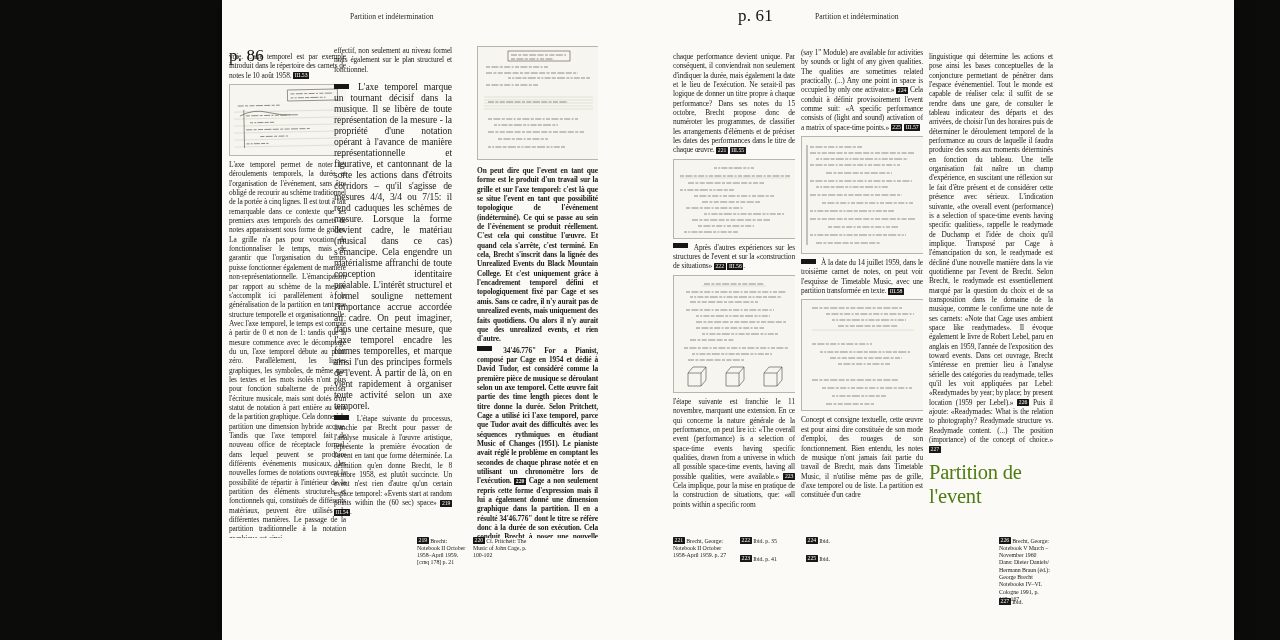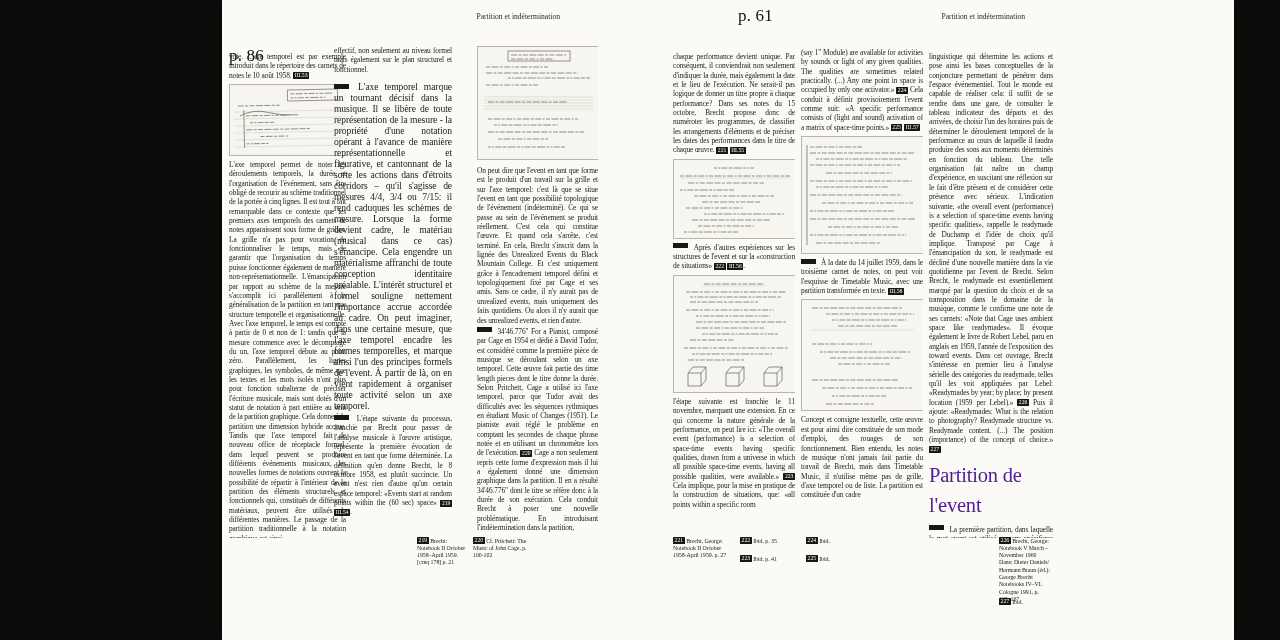--- a/index.html
+++ b/index.html
@@ -1,31 +1,31 @@
 <!DOCTYPE html>
 <html lang="fr"><head>
 <meta charset="utf-8">
 <style>
   html,body{margin:0;padding:0;background:#0c0c0b;}
   .canvas{position:relative;width:1280px;height:640px;overflow:hidden;
           font-family:"Liberation Serif","DejaVu Serif",serif;color:#1d1c1a;}
   .paper{position:absolute;left:222px;top:0;width:1012px;height:640px;
          background:#fbfaf6;box-shadow:0 0 14px rgba(0,0,0,.5);}
   .pnum{position:absolute;font-size:17px;letter-spacing:.2px;color:#161514;}
-  .rhead{position:absolute;font-size:7.6px;text-align:right;color:#2a2927;}
+  .rhead{position:absolute;font-size:7.6px;text-align:left;color:#2a2927;}
   .col{position:absolute;overflow:hidden;text-align:justify;}
   .col p{margin:0 0 2px 0;}
   .small{font-size:7.4px;line-height:9.35px;letter-spacing:-0.12px;}
   .large{font-size:9.6px;line-height:11px;letter-spacing:-0.1px;}
   .fn{position:absolute;font-size:5.9px;line-height:7.3px;letter-spacing:-0.05px;color:#23221f;}
   .ref{display:inline-block;background:#171716;color:#fff;font-size:5.7px;line-height:7.2px;
        padding:0 1.6px;border-radius:.5px;vertical-align:.6px;letter-spacing:0;white-space:nowrap;}
   .bar{display:inline-block;width:15px;height:5px;background:#171716;margin-right:3px;vertical-align:1.5px;}
-  .h2{font-size:20.5px;line-height:30px;letter-spacing:-0.2px;margin:6px 0 5px 0 !important;
-      text-align:left;color:#4c1d95;}
+  .h2{font-size:20.5px;line-height:24px;letter-spacing:-0.2px;margin:6px 0 5px 0 !important;
+      text-align:left;color:#4d7c0f;}
   .fig{display:block;background:#f6f5ef;border:1px solid #b8b6ab;margin:4px 0;}
   .rl{stroke:#d3d1c6;stroke-width:.6;}
   .bx{stroke:#6b6960;stroke-width:.7;fill:none;}
   .hw{stroke:#56544d;stroke-width:.65;fill:none;}
   .d1{stroke-dasharray:4 1.4 7 1.4 3 1.4 6 1.4 2 1.4;}
   .d2{stroke-dasharray:6 1.4 3 1.4 5 1.4 7 1.4;}
   .d3{stroke-dasharray:3 1.2 2 1.2 6 1.2 4 1.2 8 1.4;}
 </style>
 </head>
 <body>
@@ -61,21 +61,21 @@
       </svg>
       <p>L'axe temporel permet de noter les déroulements temporels, la durée et l'organisation de l'événement, sans être obligé de recourir au schème traditionnel de la portée à cinq lignes. Il est tout à fait remarquable dans ce contexte que les premiers axes temporels des carnets de notes apparaissent sous forme de grilles. La grille n'a pas pour vocation de fonctionnaliser le temps, mais de garantir que l'organisation du temps puisse fonctionner également de manière non-représentationnelle. L'émancipation par rapport au schème de la mesure s'accomplit ici parallèlement à la généralisation de la partition en tant que structure temporelle et organisationnelle. Avec l'axe temporel, le temps est compté à partir de 0 et non de 1: tandis que la mesure commence avec le décomptage du un, l'axe temporel débute au point zéro. Parallèlement, les lignes graphiques, les symboles, de même que les textes et les mots isolés n'ont plus pour fonction subalterne de préciser l'écriture musicale, mais sont dotés d'un statut de notation à part entière au sein de la partition graphique. Cela donne à la partition une dimension hybride accrue. Tandis que l'axe temporel fait de nouveau office de réceptacle formel, dans lequel peuvent se produire différents événements musicaux, les nouvelles formes de notations ouvrent la possibilité de répartir à l'intérieur de la partition des éléments structurels et fonctionnels qui, constitués de différents matériaux, peuvent être utilisés de différentes manières. Le passage de la partition traditionnelle à la notation graphique est ainsi</p>
     </div>
 
     <div class="col" style="left:112px;top:46px;width:118px;height:485px;">
       <p class="small">effectif, non seulement au niveau formel mais également sur le plan structurel et fonctionnel.</p>
       <p class="large" style="margin-top:7px;"><span class="bar"></span> L'axe temporel marque un tournant décisif dans la musique. Il se libère de toute représentation de la mesure - la propriété d'une notation opérant à l'avance de manière représentationnelle et figurative, et cantonnant de la sorte les actions dans d'étroits corridors – qu'il s'agisse de mesures 4/4, 3/4 ou 7/15: il rend caduques les schèmes de mesure. Lorsque la forme devient cadre, le matériau (musical dans ce cas) s'émancipe. Cela engendre un matérialisme affranchi de toute conception identitaire préalable. L'intérêt structurel et formel souligne nettement l'importance accrue accordée au cadre. On peut imaginer, dans une certaine mesure, que l'axe temporel encadre les formes temporelles, et marque ainsi l'un des principes formels de l'event. À partir de là, on en vient rapidement à organiser toute activité selon un axe temporel.</p>
       <p class="small" style="margin-top:3px;"><span class="bar"></span> L'étape suivante du processus, franchie par Brecht pour passer de l'analyse musicale à l'œuvre artistique, représente la première évocation de l'event en tant que forme déterminée. La définition qu'en donne Brecht, le 8 octobre 1958, est plutôt succincte. Un event n'est rien d'autre qu'un certain espace temporel: «Events start at random points within the (60 sec) space» <span class="ref">219</span> <span class="ref">III.54</span>.</p>
     </div>
 
-    <div class="col small" style="left:255px;top:42px;width:121px;height:496px;">
+    <div class="col small" style="left:255px;top:42px;width:121px;height:496px;font-weight:bold;">
       <svg class="fig" width="121" height="112" viewBox="0 0 121 112">
         <rect class="bx" x="30" y="4" width="62" height="10"></rect>
         <line class="hw d2" x1="33" y1="8" x2="88" y2="8"></line>
         <line class="hw d1" x1="33" y1="12" x2="76" y2="12"></line>
         <line class="hw d1" x1="8" y1="20" x2="70" y2="20"></line>
         <line class="hw d2" x1="8" y1="26" x2="100" y2="26"></line>
         <line class="hw d3" x1="30" y1="31" x2="112" y2="31"></line>
         <line class="hw d1" x1="8" y1="38" x2="60" y2="38"></line>
         <line class="rl" x1="6" y1="50" x2="115" y2="50"></line>
         <line class="rl" x1="6" y1="53" x2="115" y2="53"></line>
@@ -174,21 +174,20 @@
         <line class="hw d1" x1="20" y1="88" x2="110" y2="88"></line>
         <line class="hw d3" x1="30" y1="96" x2="84" y2="96"></line>
         <line class="hw d2" x1="24" y1="104" x2="72" y2="104"></line>
       </svg>
       <p>Concept et consigne textuelle, cette œuvre est pour ainsi dire constituée de son mode d'emploi, des rouages de son fonctionnement. Bien entendu, les notes de musique n'ont jamais fait partie du travail de Brecht, mais dans Timetable Music, il n'utilise même pas de grille, d'axe temporel ou de liste. La partition est constituée d'un cadre</p>
     </div>
 
     <div class="col small" style="left:707px;top:52px;width:124px;height:486px;">
       <p>linguistique qui détermine les actions et pose ainsi les bases conceptuelles de la conjoncture permettant de pénétrer dans l'espace événementiel. Tout le monde est capable de réaliser cela: il suffit de se rendre dans une gare, de consulter le tableau indicateur des départs et des arrivées, de choisir l'un des horaires puis de déterminer le déroulement temporel de la performance au cours de laquelle il faudra produire des sons aux moments déterminés en fonction du tableau. Une telle organisation fait naître un champ d'expérience, en suscitant une réflexion sur le fait d'être présent et de considérer cette présence avec sérieux. L'indication suivante, «the overall event (performance) is a selection of space-time events having specific qualities», rappelle le readymade de Duchamp et l'idée de choix qu'il implique. Transposé par Cage à l'émancipation du son, le readymade est décliné d'une nouvelle manière dans la vie quotidienne par l'event de Brecht. Selon Brecht, le readymade est essentiellement marqué par la question du choix et de sa transposition dans le domaine de la musique, comme le confirme une note de ses carnets: «Note that Cage uses ambient space like readymades». Il évoque également le livre de Robert Lebel, paru en anglais en 1959, l'année de l'exposition des toward events. Dans cet ouvrage, Brecht s'intéresse en premier lieu à l'analyse sérielle des catégories du readymade, telles qu'il les voit appliquées par Lebel: «Readymades by year; by place; by present location (1959 per Lebel).» <span class="ref">226</span> Puis il ajoute: «Readymades: What is the relation to photography? Readymade structure vs. Readymade content. (...) The position (importance) of the concept of choice.» <span class="ref">227</span></p>
       <p class="h2">Partition de l'event</p>
-      <p><span class="bar"></span> La première partition, dans laquelle le mot event est utilisé au sens spécifique où l'entend Brecht</p>
     </div>
 
     <div class="fn" style="left:451px;top:537px;width:62px;"><span class="ref">221</span> Brecht, George: Notebook II October 1958-April 1959. p. 27</div>
     <div class="fn" style="left:518px;top:537px;width:50px;"><span class="ref">222</span> Ibid. p. 35</div>
     <div class="fn" style="left:518px;top:555px;width:50px;"><span class="ref">223</span> Ibid. p. 41</div>
     <div class="fn" style="left:584px;top:537px;width:40px;"><span class="ref">224</span> Ibid.</div>
     <div class="fn" style="left:584px;top:555px;width:40px;"><span class="ref">225</span> Ibid.</div>
     <div class="fn" style="left:777px;top:537px;width:52px;"><span class="ref">226</span> Brecht, George: Notebook V March – November 1960 Dans: Dieter Daniels/ Hermann Braun (éd.): George Brecht Notebooks IV–VI. Cologne 1991, p. 165–167</div>
     <div class="fn" style="left:777px;top:598px;width:52px;"><span class="ref">227</span> Ibid.</div>
 

